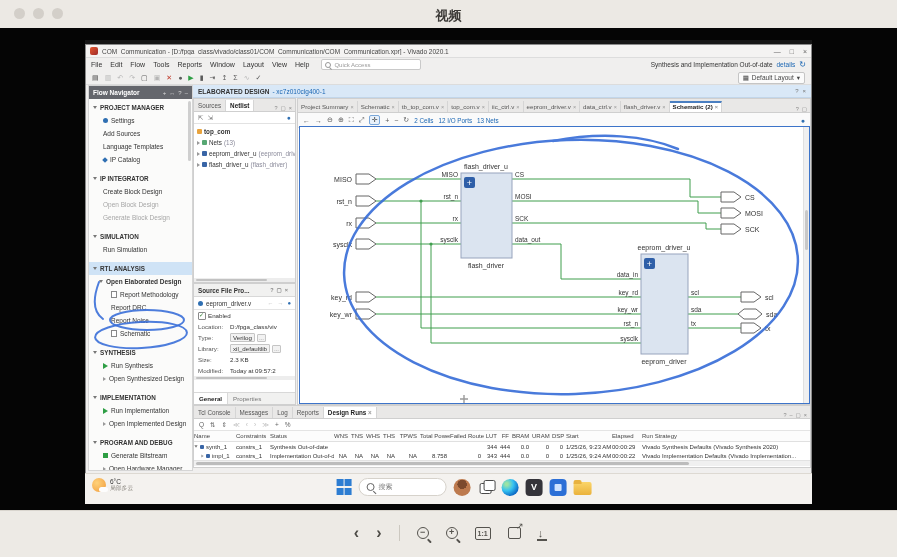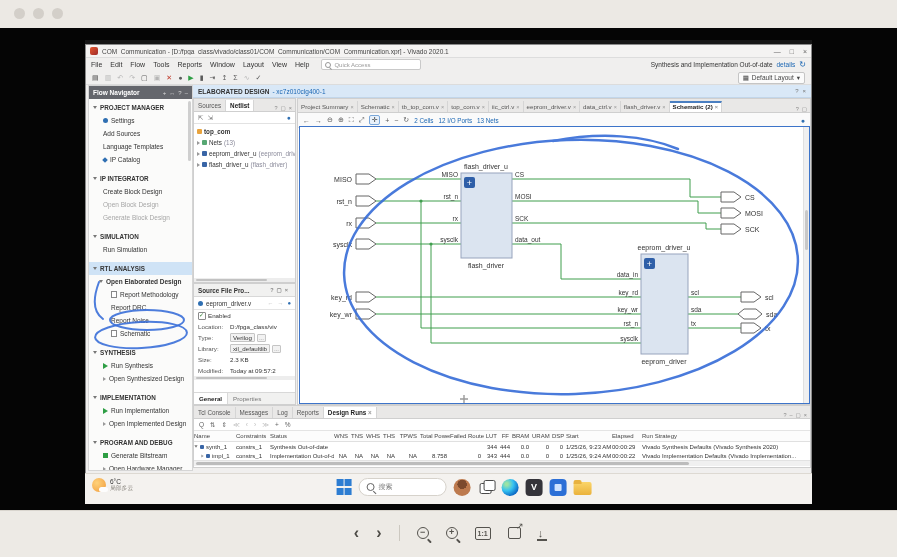--- a/index.html
+++ b/index.html
@@ -157,20 +157,21 @@
 <body>
 
 <div class="root">
 
   <div class="vwr-top">
     <div class="f" style="position:absolute;left:14px;top:8px">
       <span class="tl"></span>
       <span class="tl"></span>
       <span class="tl"></span>
     </div>
+    <div class="vwr-title">视频</div>
   </div>
 
   <div class="stage">
     <div class="video">
 
       <div class="viv">
 
         <div class="vtb">
           <span class="vivico"></span>
           <span class="vtb-title">COM_Communication - [D:/fpga_class/vivado/class01/COM_Communication/COM_Communication.xpr] - Vivado 2020.1</span>

